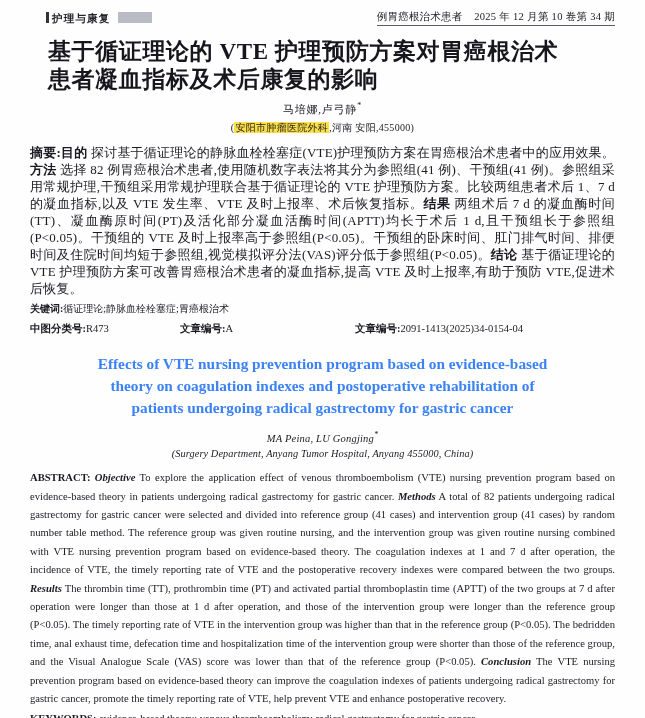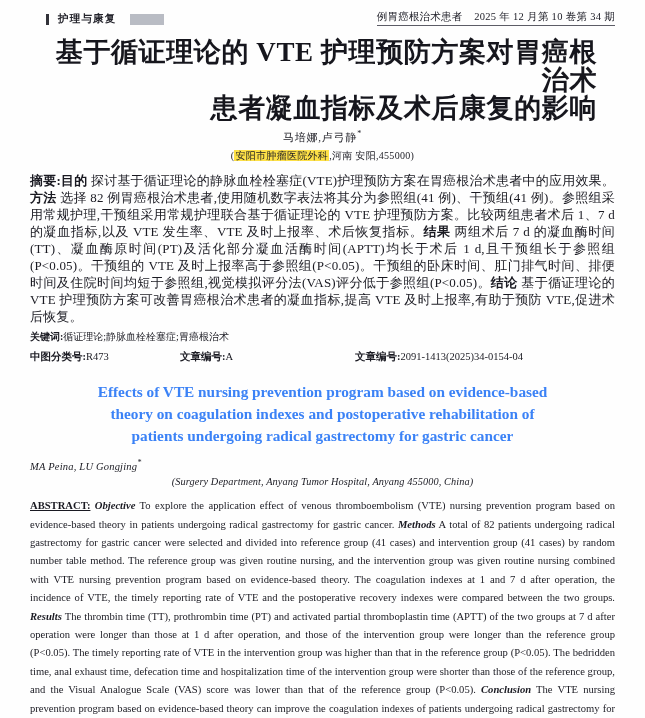--- a/index.html
+++ b/index.html
@@ -27,22 +27,21 @@
   .runhead {
     display: flex;
     align-items: flex-end;
     justify-content: space-between;
     height: 26px;
     padding-top: 7px;
     box-sizing: border-box;
   }
   .runhead-left {
     display: flex;
-    align-items: center;
-    gap: 9px;
+    gap: 3px;
     padding-left: 16px;
   }
   .rh-bar {
     display: inline-block;
     width: 3px;
     height: 11px;
     background: #33333a;
   }
   .rh-col-label {
     font-family: "Liberation Serif", "DejaVu Serif", serif;
@@ -63,23 +62,23 @@
     color: #21212a;
     border-bottom: 0.8px solid #5c5c66;
     padding-bottom: 1px;
     white-space: nowrap;
     letter-spacing: 0.2px;
   }
   .rh-issue { margin-left: 9px; letter-spacing: 0.3px; }
 
   
   .cn-title {
-    text-align: right;
+    text-align: left;
     font-weight: bold;
-    font-size: 27px;
+    font-size: 23px;
     line-height: 28px;
     letter-spacing: 0.6px;
     margin: 12px 18px 0 18px;
     color: #16161d;
   }
   .cn-authors {
     text-align: center;
     font-size: 11px;
     margin-top: 7px;
     letter-spacing: 0.8px;
@@ -126,20 +125,21 @@
   
   .en-title {
     text-align: center;
     font-weight: bold;
     font-size: 15.3px;
     line-height: 22px;
     margin: 16px 36px 0 36px;
     color: #3b82f6;
   }
   .en-authors {
+    text-align: center;
     font-style: italic;
     font-size: 10.5px;
     margin-top: 11px;
     letter-spacing: 0.2px;
   }
   .en-affil {
     text-align: center;
     font-style: italic;
     font-size: 10.3px;
     margin-top: 5px;
@@ -150,21 +150,21 @@
     font-size: 10.6px;
     line-height: 18.4px;
     text-align: justify;
   }
   .en-keywords {
     margin-top: 2px;
     font-size: 10.6px;
     line-height: 18.4px;
     text-align: justify;
   }
-  .b { font-weight: bold; text-decoration: underline; }
+  .b { font-weight: bold; }
   .bi { font-weight: bold; font-style: italic; }
 </style>
 </head>
 <body>
 
 <div class="page">
 
   <div class="runhead">
     <div class="runhead-left">
       <span class="rh-bar"></span>

